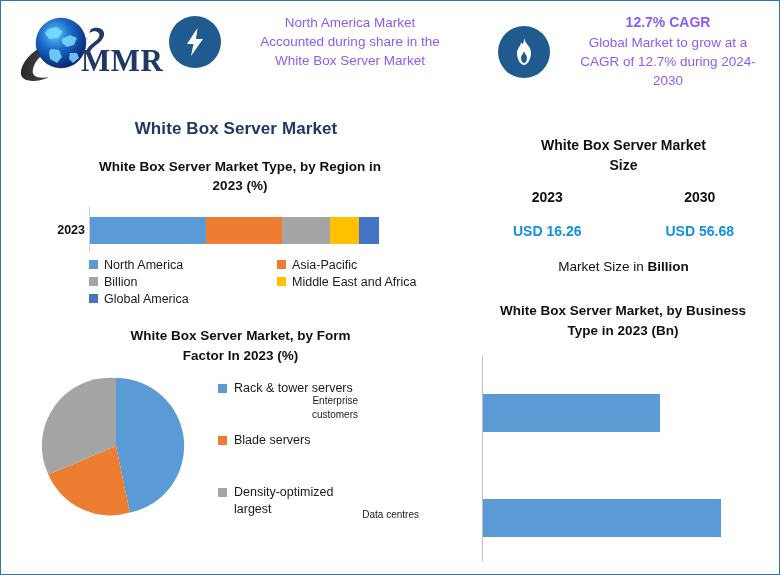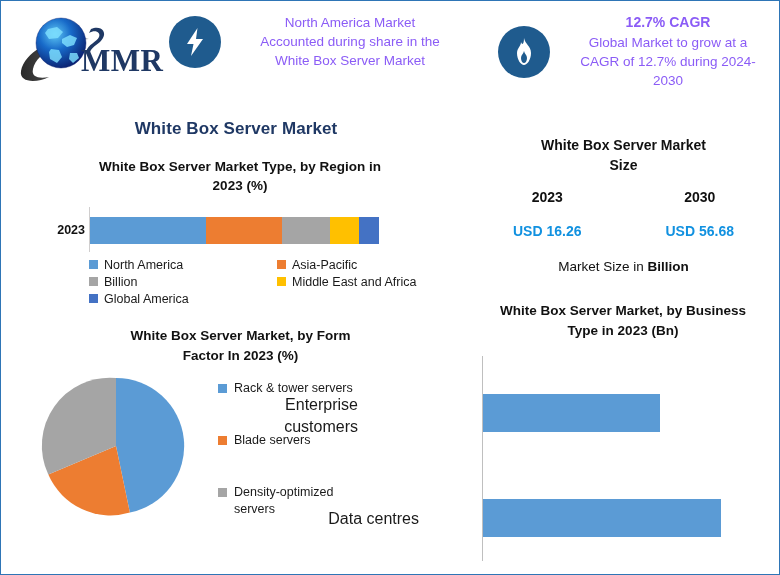--- a/index.html
+++ b/index.html
@@ -246,21 +246,21 @@
   .hbar-item { position: absolute; left: 14px; }
   .hbar-fill {
     height: 38px;
     background: #5B9BD5;
   }
   .hbar-label {
     position: absolute;
     right: 302px;
     width: 120px;
     text-align: right;
-    font-size: 16px;
+    font-size: 10px;
     color: #1a1a1a;
     line-height: 1.35;
   }
 </style>
 </head>
 <body>
 
 <div id="infographic">
 
   <div class="header">
@@ -405,21 +405,21 @@
           <span>Rack &amp; tower servers</span>
         </div>
         <div class="pie-lg-item">
           <span class="pie-lg-swatch" style="background:#ED7D31;"></span>
           <span>Blade servers</span>
         </div>
         <div class="pie-lg-item">
           <span class="pie-lg-swatch" style="background:#A5A5A5;"></span>
           <span>
             <span>Density-optimized</span><br>
-            <span>servers</span>
+            <span>largest</span>
           </span>
         </div>
       </div>
     </div>
   </div>
 
   <div class="hbar-panel">
     <div class="hbar-title">
       <span>White Box Server Market, by Business</span><br>
       <span>Type in 2023 (Bn)</span>

